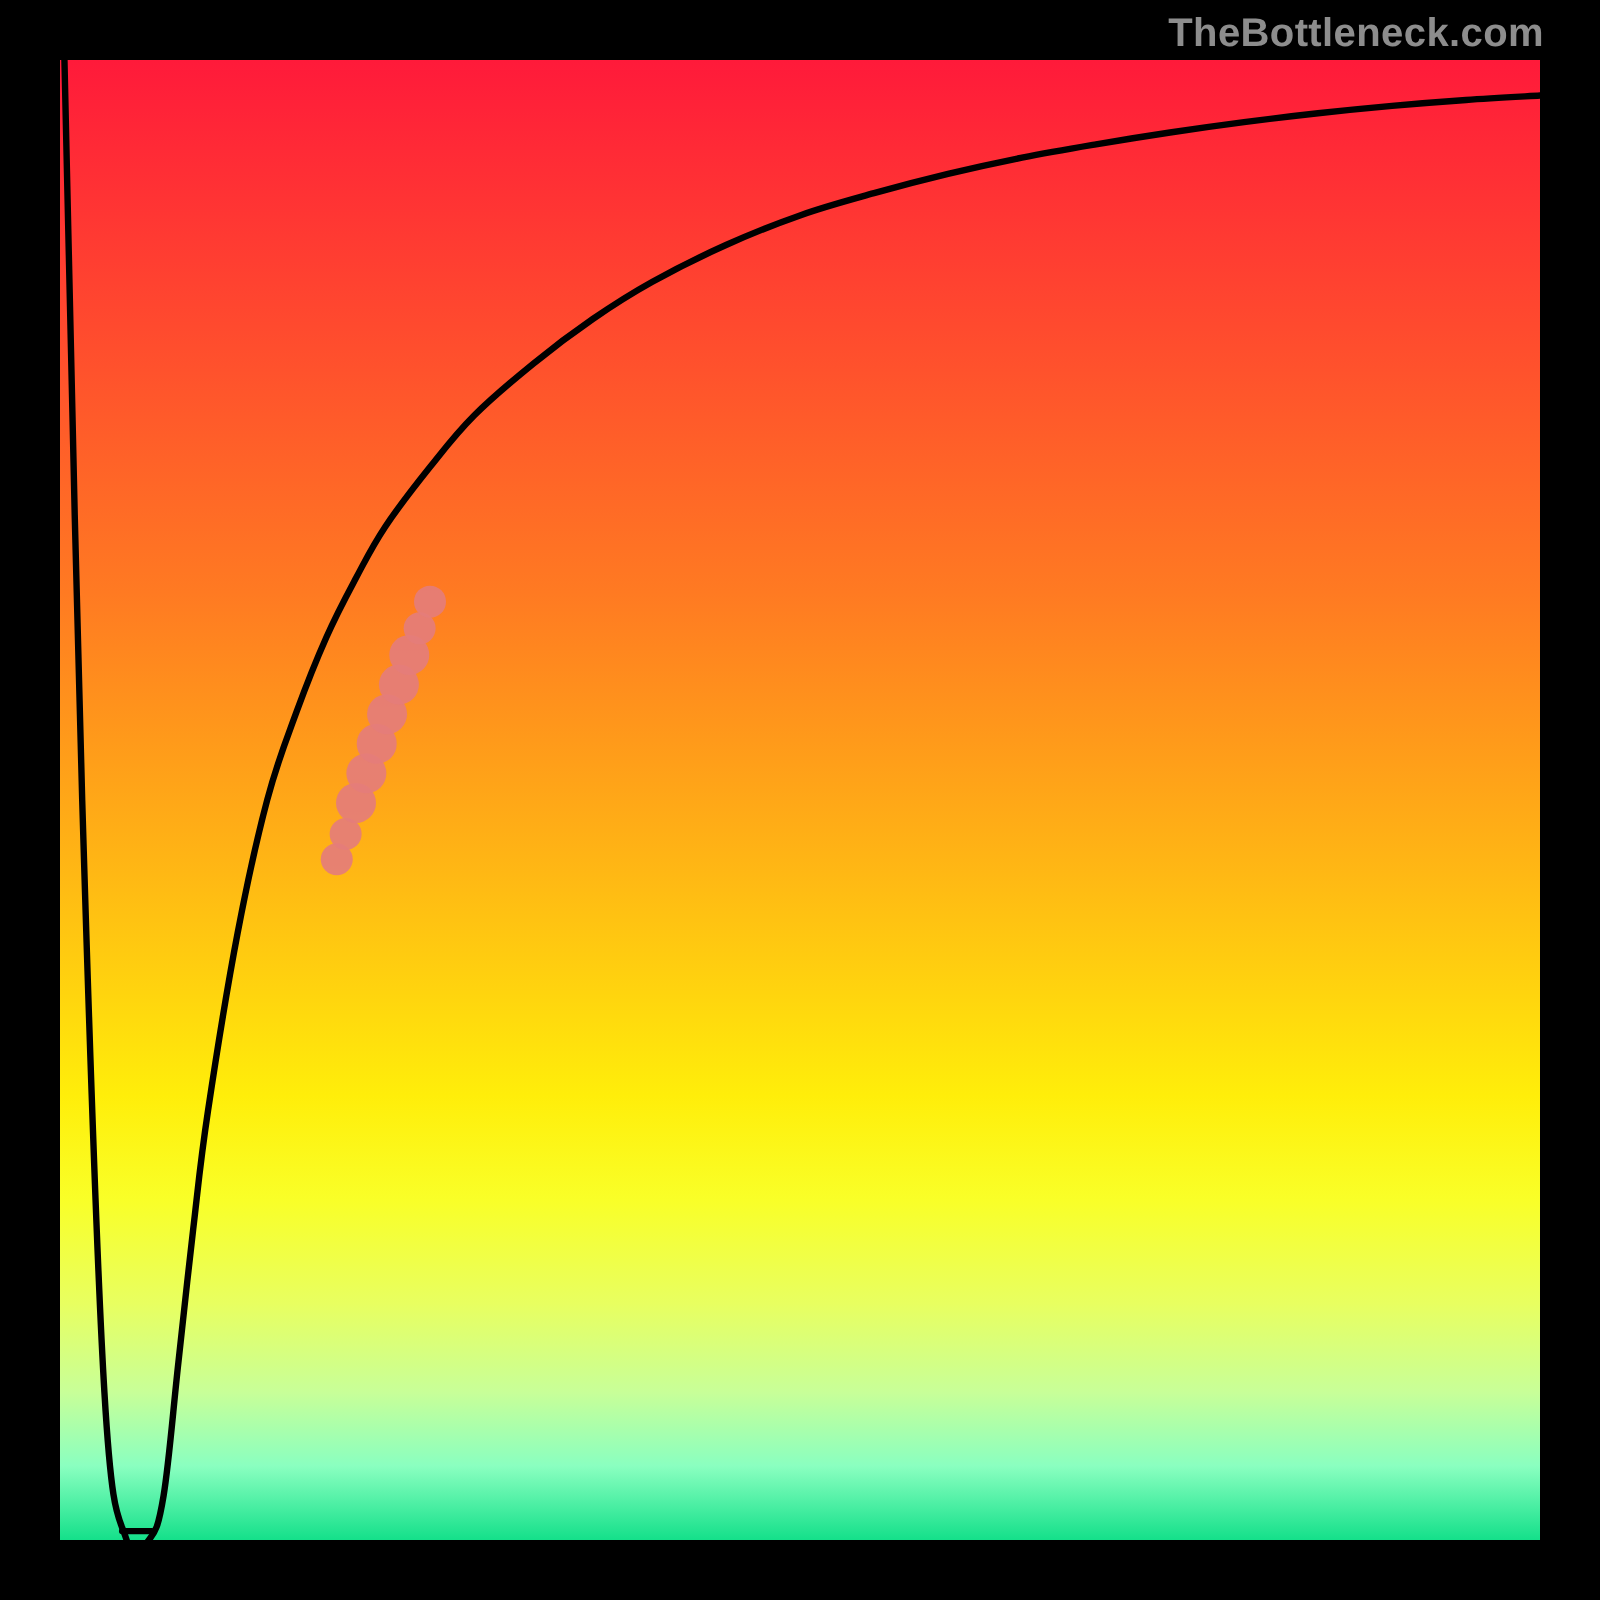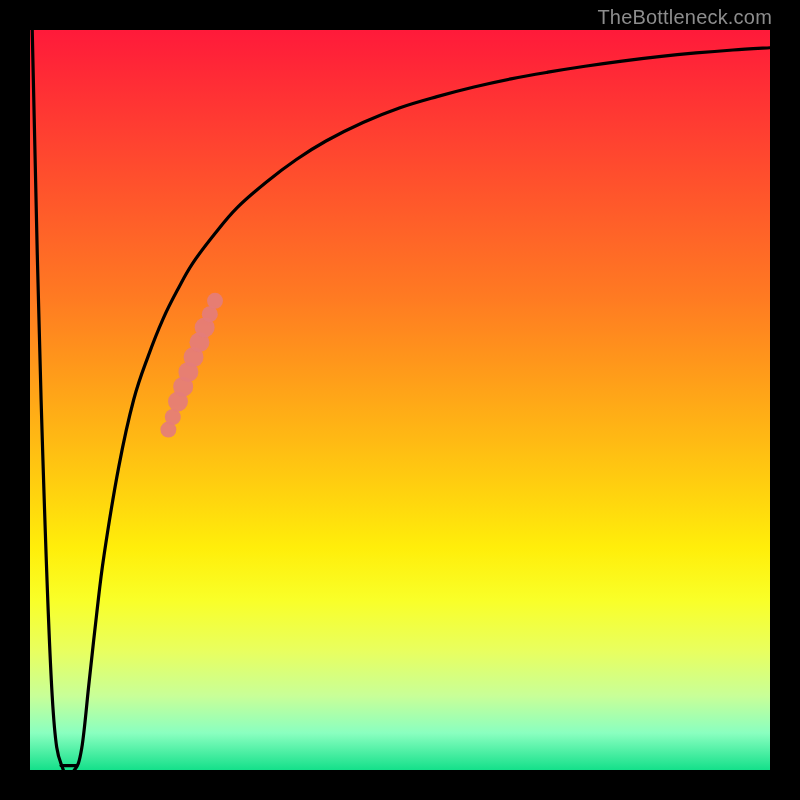--- a/index.html
+++ b/index.html
@@ -48,21 +48,21 @@
     width: 740px;
     height: 740px;
     display: block;
   }
   .watermark {
     position: absolute;
     top: 6px;
     right: 28px;
     color: #8d8d8d;
     font-size: 20px;
-    font-weight: 400;
+    font-weight: 700;
     letter-spacing: 0.2px;
     user-select: none;
   }
 </style>
 </head>
 <body>
 
 <div class="frame">
 
   <div class="plot-area">

